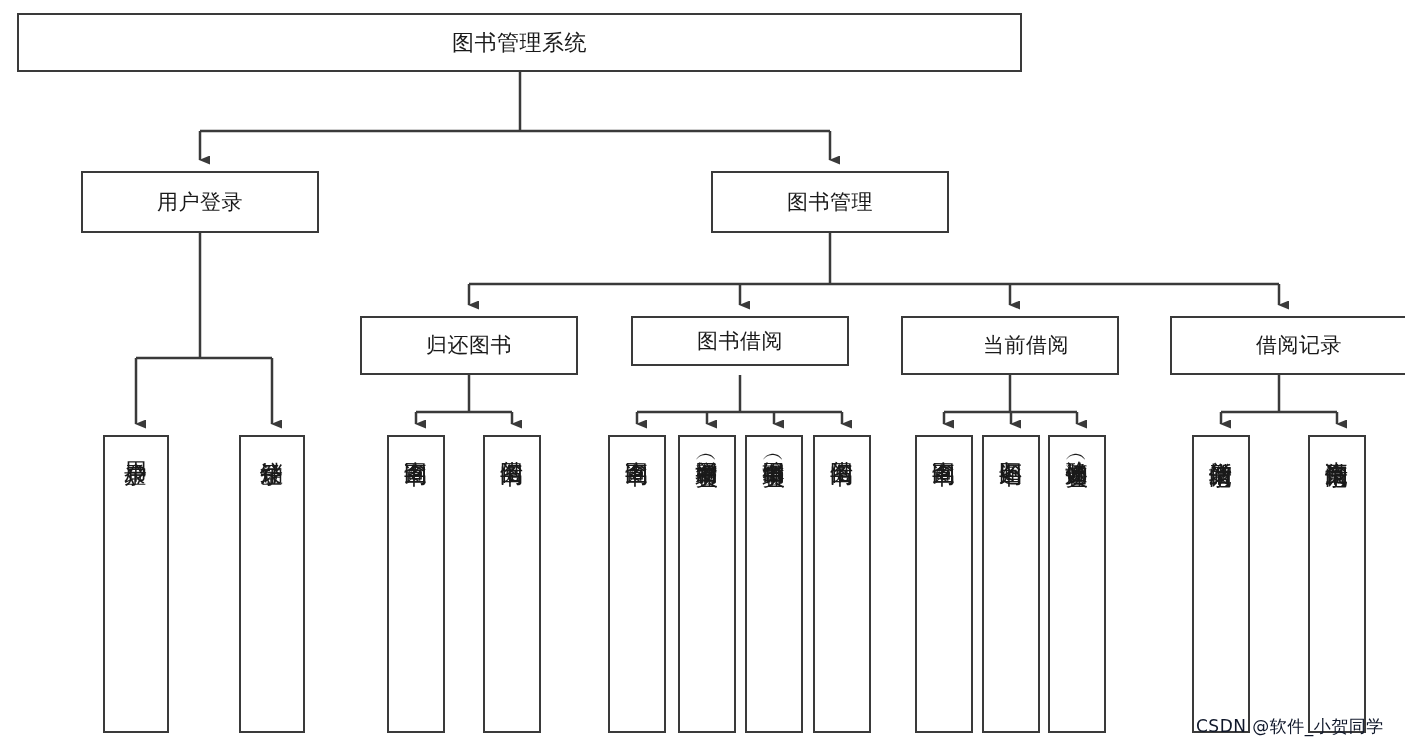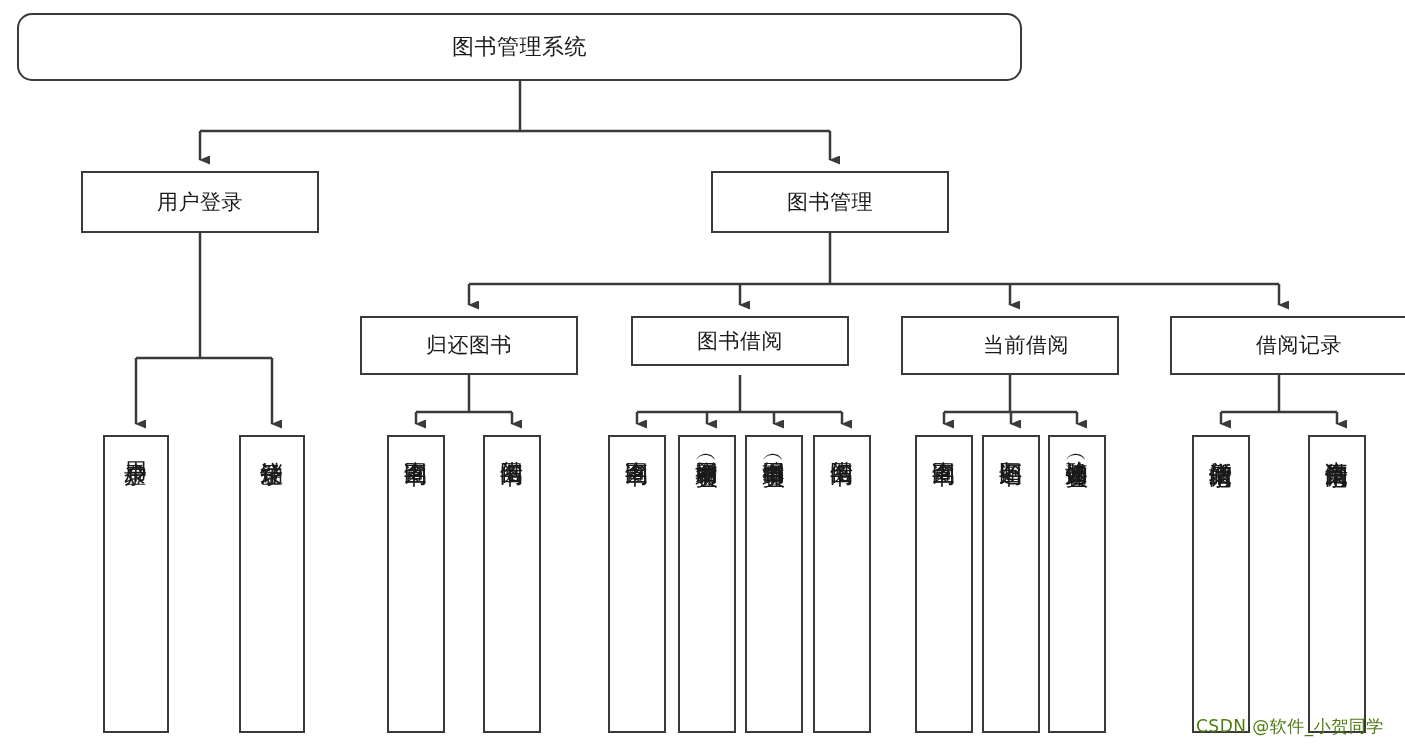--- a/index.html
+++ b/index.html
@@ -60,21 +60,21 @@
     font-size: 23px;
     line-height: 1.05;
     letter-spacing: 1px;
     white-space: nowrap;
   }
   .node.vert.tall .node-label {
     font-size: 22px;
   }
   .watermark {
     position: absolute;
-    color: #4d7c0f;
+    color: #0f172a;
     font-size: 17px;
     white-space: nowrap;
     letter-spacing: 0.5px;
     font-family: "DejaVu Sans", "Liberation Sans", sans-serif;
   }
 </style>
 </head>
 <body>
 
 <div id="canvas">
@@ -116,21 +116,21 @@
         <path d="M1011,412 L1011,424" marker-end="url(#arrowhead)"></path>
         <path d="M1077,412 L1077,424" marker-end="url(#arrowhead)"></path>
         <path d="M1279,375 L1279,412"></path>
         <path d="M1221,412 L1337,412"></path>
         <path d="M1221,412 L1221,424" marker-end="url(#arrowhead)"></path>
         <path d="M1337,412 L1337,424" marker-end="url(#arrowhead)"></path>
       </g>
   </svg>
 
   <div id="node-layer">
-      <div class="node horiz root" style="left: 17px; top: 13px; width: 1005px; height: 68px; border-radius: 15px;">
+      <div class="node horiz root" style="left: 17px; top: 13px; width: 1005px; height: 59px;">
         <span class="node-label">图书管理系统</span>
       </div>
       <div class="node horiz" style="left: 81px; top: 171px; width: 238px; height: 62px;">
         <span class="node-label">用户登录</span>
       </div>
       <div class="node horiz" style="left: 711px; top: 171px; width: 238px; height: 62px;">
         <span class="node-label">图书管理</span>
       </div>
       <div class="node horiz" style="left: 360px; top: 316px; width: 218px; height: 59px;">
         <span class="node-label">归还图书</span>

